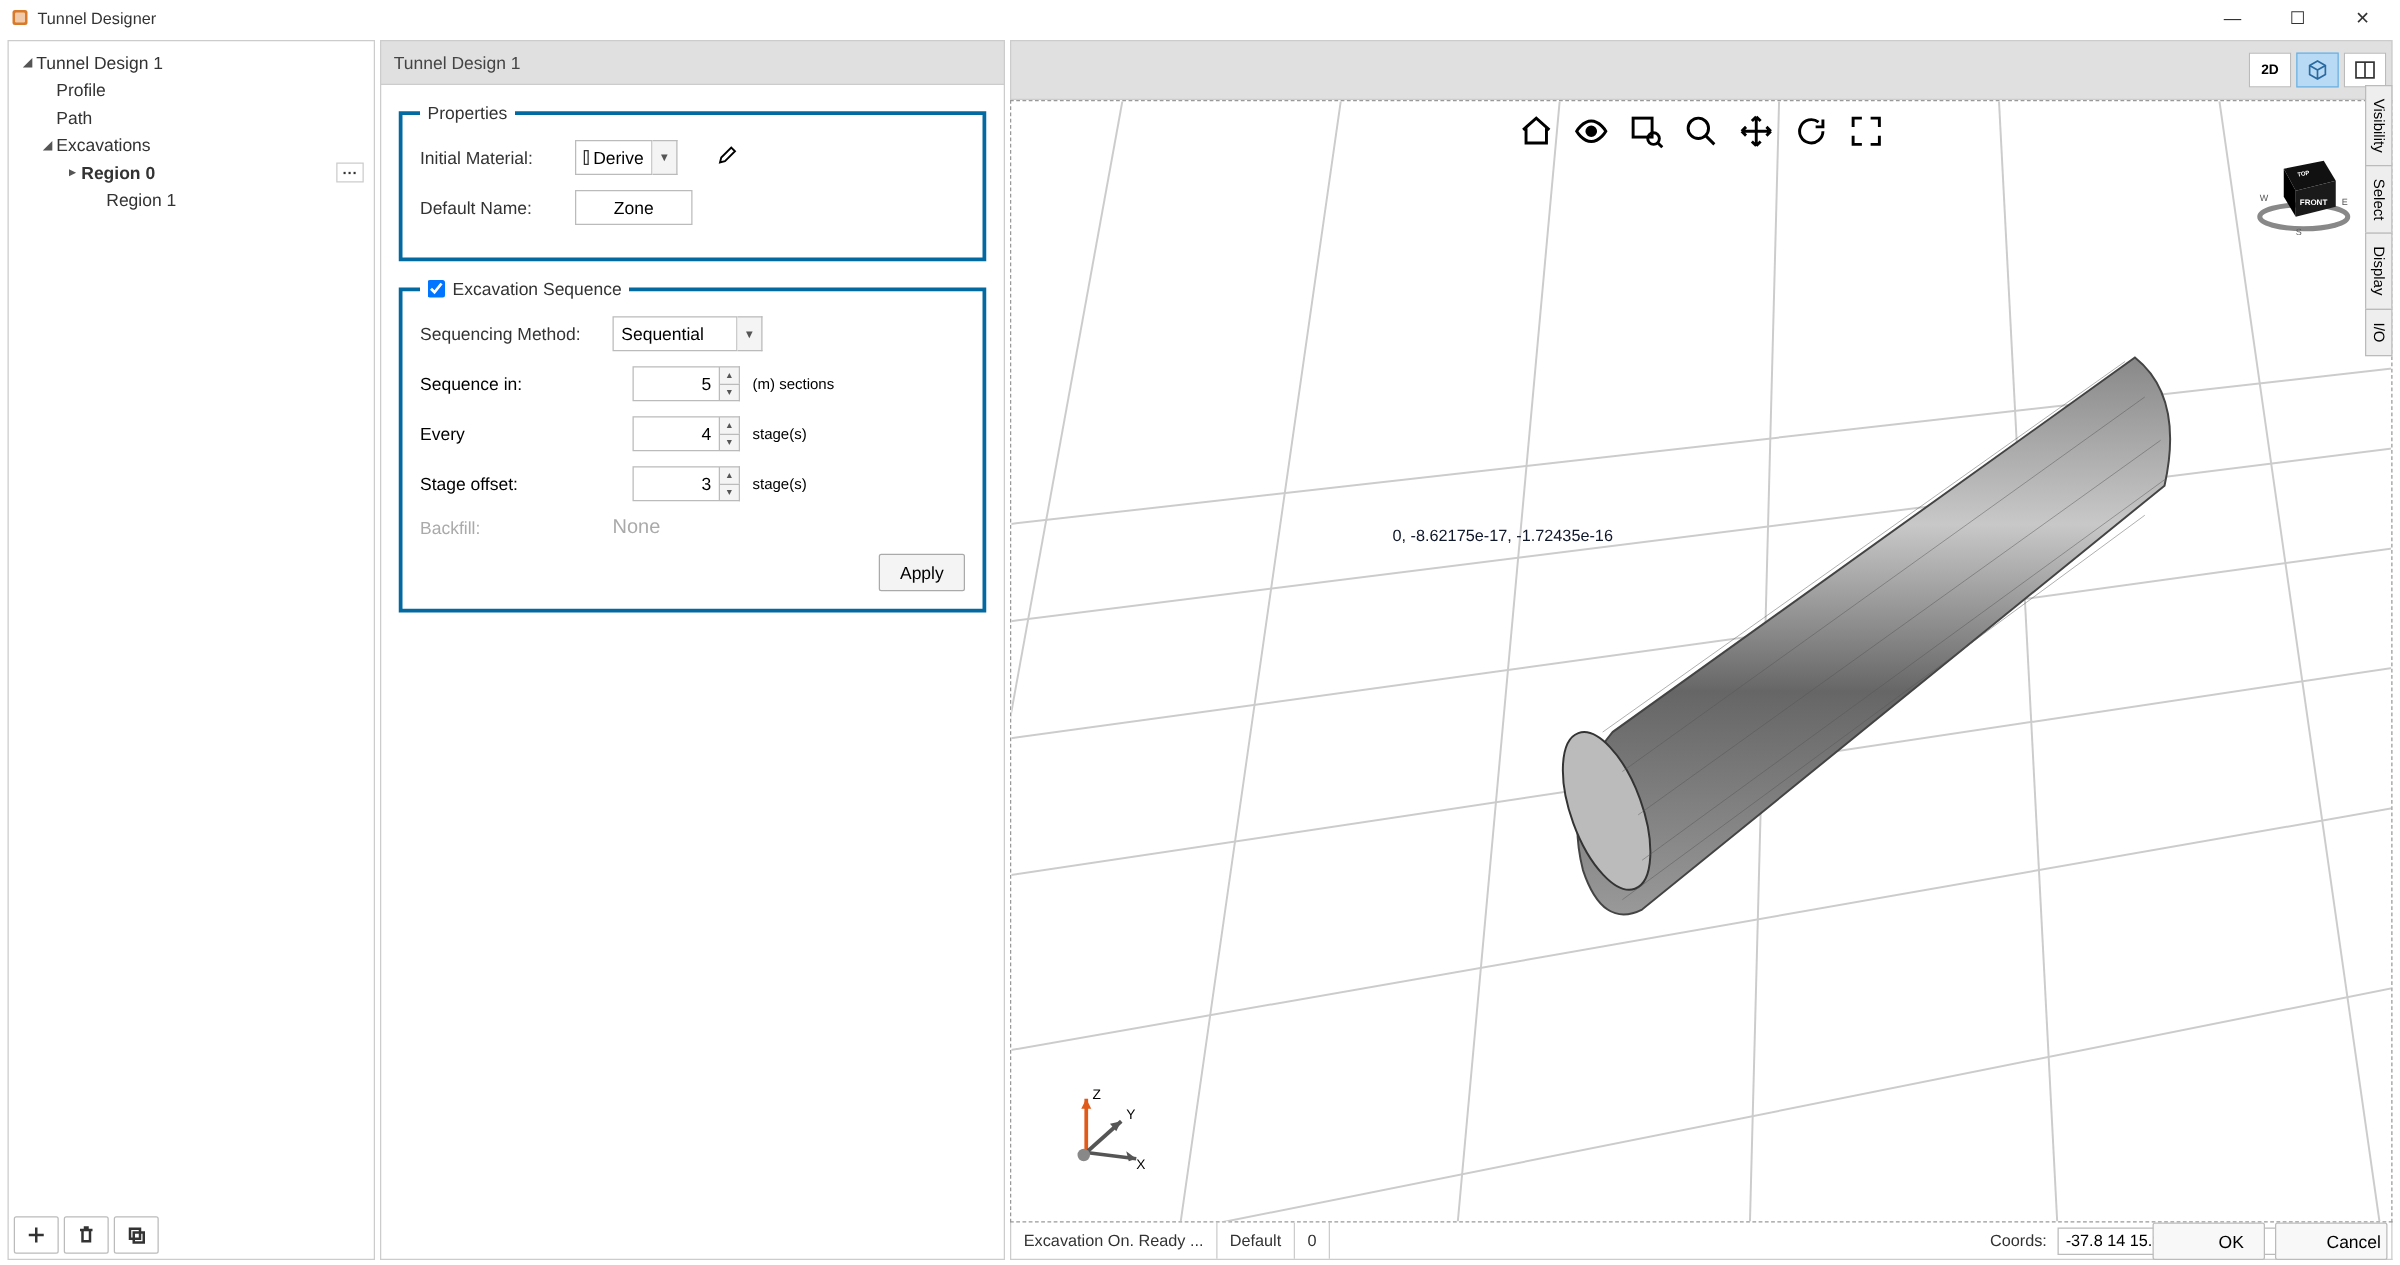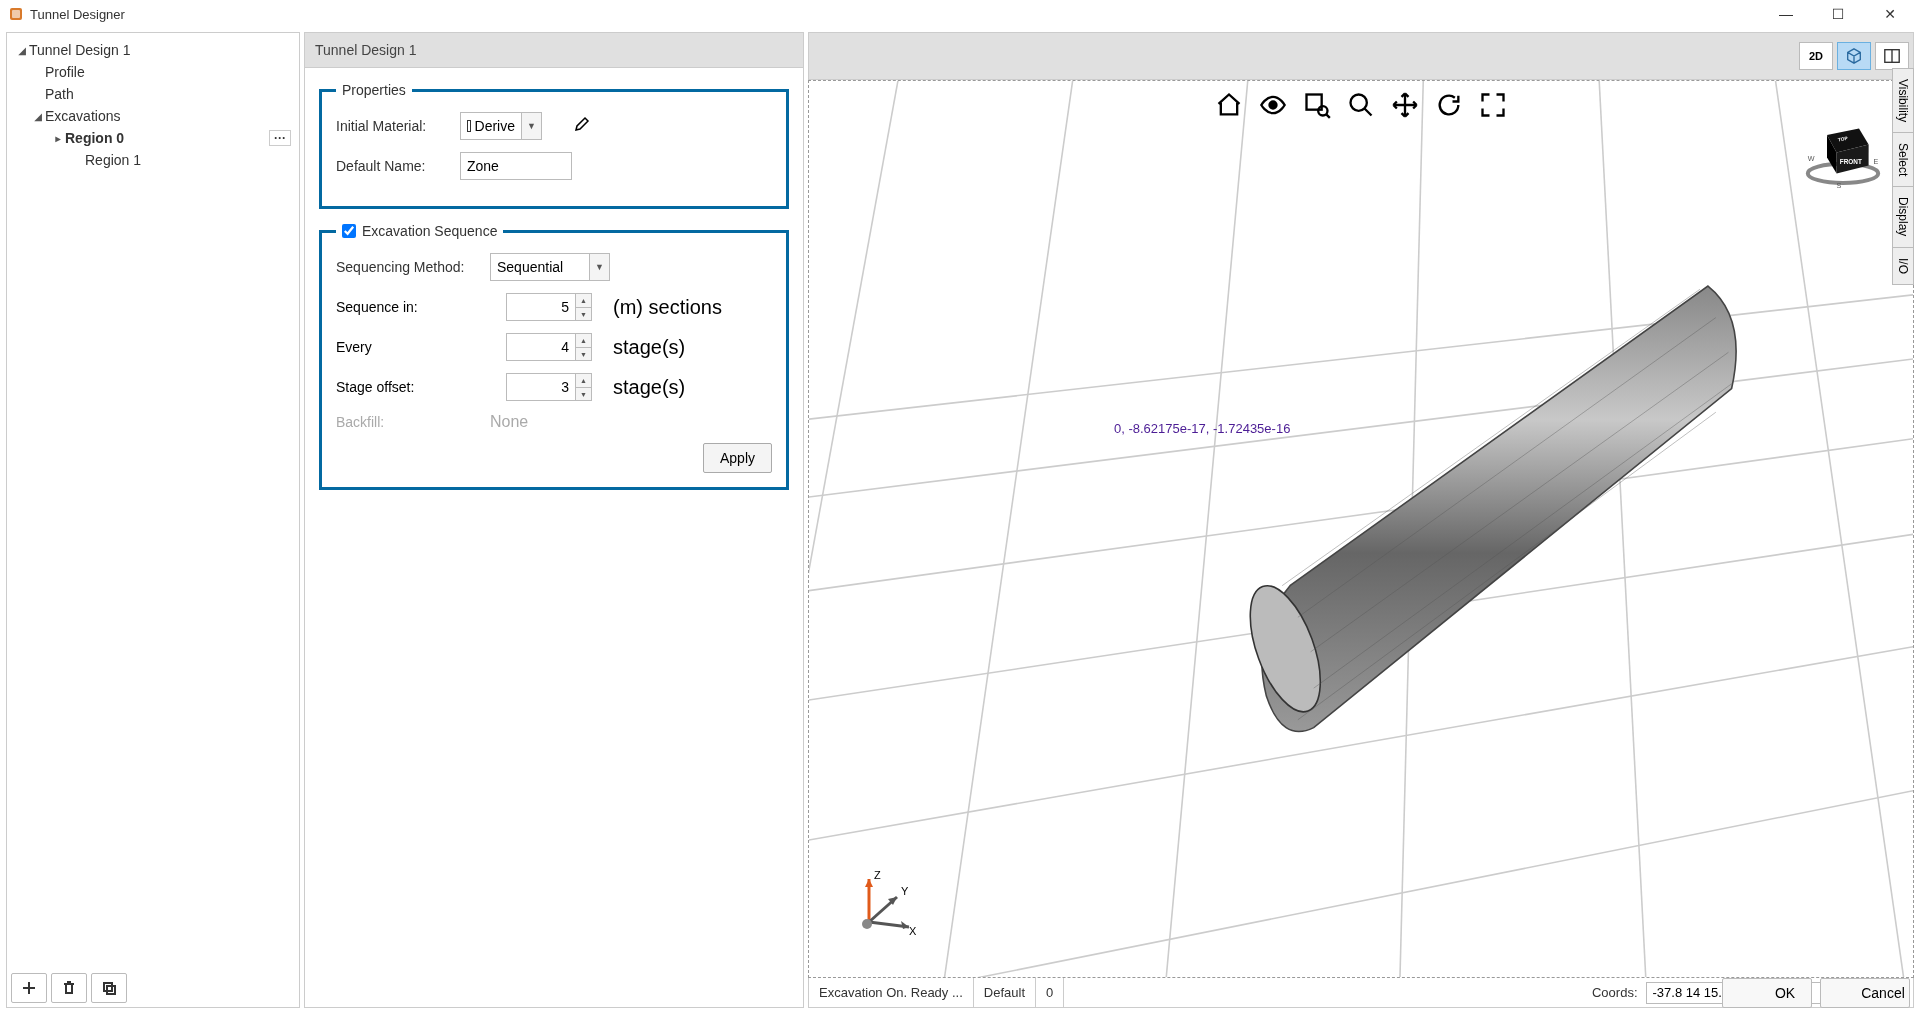--- a/index.html
+++ b/index.html
@@ -54,21 +54,21 @@
 
 .spin-wrap { display:flex; margin-left:auto;}
 .spin-wrap input { width: 70px; height:28px; border:1px solid #bbb; padding:0 6px; text-align:right; font-size:14px;}
 .spin-btns { display:flex; flex-direction:column; }
 .spin-btns button { width:16px; height:14px; border:1px solid #bbb; border-left:none; background:#f4f4f4; font-size:7px; line-height:1; cursor:pointer; padding:0; color:#555;}
 .spin-btns button:first-child { border-bottom:none; }
 
 .seq-row { display:flex; align-items:center; margin-bottom:12px; }
 .seq-row label { font-size:14px; min-width:170px; }
 .seq-row .spin-wrap { margin-left:0; }
-.seq-row .suffix { margin-left: 21px; font-size:20px; }
+.seq-row .suffix { margin-left: 10px; font-size:12px; }
 
 .apply-row { display:flex; justify-content:flex-end; }
 .apply-btn { padding: 6px 16px; border:1px solid #aaa; background:#f4f4f4; border-radius:2px; cursor:pointer; font-size:14px;}
 
 
 .viewport-panel { flex: 1; margin: 4px 6px 4px 2px; display: flex; flex-direction: column; position:relative;}
 .viewport-header { height: 48px; background: #e0e0e0; border: 1px solid #ccc; display:flex; align-items:center; justify-content:flex-end; padding:0 4px; gap:4px;}
 .view-toggle { width:34px; height:28px; border:1px solid #bbb; display:flex; align-items:center; justify-content:center; font-size:11px; cursor:pointer; background:#fff; font-weight:600;}
 .view-toggle.active { background:#b8daf5; border-color:#6ab0e0;}
 .viewport { flex:1; border:1px dashed #999; border-top:1px dashed #999; position:relative; background:#fff; overflow:hidden;}
@@ -82,21 +82,21 @@
 .status-bar { height:30px; border:1px solid #ccc; border-top:none; display:flex; align-items:center; font-size:13px; color:#333;}
 .status-bar > div { padding:0 10px; border-right:1px solid #ccc; height:100%; display:flex; align-items:center;}
 .status-bar .coords-input { border:1px solid #bbb; height:22px; padding:0 6px; width:200px; font-size:13px; margin-left:8px;}
 .status-bar .lock-icon { width:18px; height:22px; border:1px solid #bbb; border-left:none; display:flex; align-items:center; justify-content:center; font-size:11px; color:#888;}
 
 .footer-btns { position:absolute; bottom:4px; right:10px; display:flex; gap:8px;}
 .footer-btns button { width:90px; height:30px; border:1px solid #bbb; background:#f8f8f8; border-radius:2px; cursor:pointer; font-size:14px;padding-left:36px;}
 
 
 .scene { position:absolute; inset:0; }
-.coord-label { position:absolute; left:305px; top:340px; font-size:13px; color:#4c1d95; background:transparent;}
+.coord-label { position:absolute; left:305px; top:340px; font-size:13px; color:#0f172a; background:transparent;}
 .axis-triad { position:absolute; left:40px; bottom:40px; width:70px; height:70px;}
 .view-cube { position:absolute; right:30px; top:30px; width:80px; height:80px;}
 
 </style>
 </head>
 <body>
 
 <div class="title-bar">
   <svg class="app-icon" viewBox="0 0 16 16">
       <rect x="2" y="2" width="12" height="12" rx="2" fill="#d97a2b"></rect>
@@ -173,21 +173,21 @@
               <span>Derive</span>
             </div>
             <div class="dd">▼</div>
           </div>
           <span class="edit-icon"><svg width="16" height="16" viewBox="0 0 16 16">
                 <path d="M2 14l1-4 8-8 3 3-8 8-4 1z" fill="none" stroke="#000" stroke-width="1.5"></path>
               </svg></span>
         </div>
         <div class="form-row">
           <label class="narrow">Default Name:</label>
-          <input class="text-input" style="width: 112px;" value="Zone">
+          <input class="text-input" style="width: 94px; text-align: center;" value="Zone">
         </div>
       </fieldset>
 
       <fieldset>
         <legend>
           <input type="checkbox" checked="" style="">
           <span>Excavation Sequence</span>
         </legend>
         <div class="form-row">
           <label>Sequencing Method:</label>

